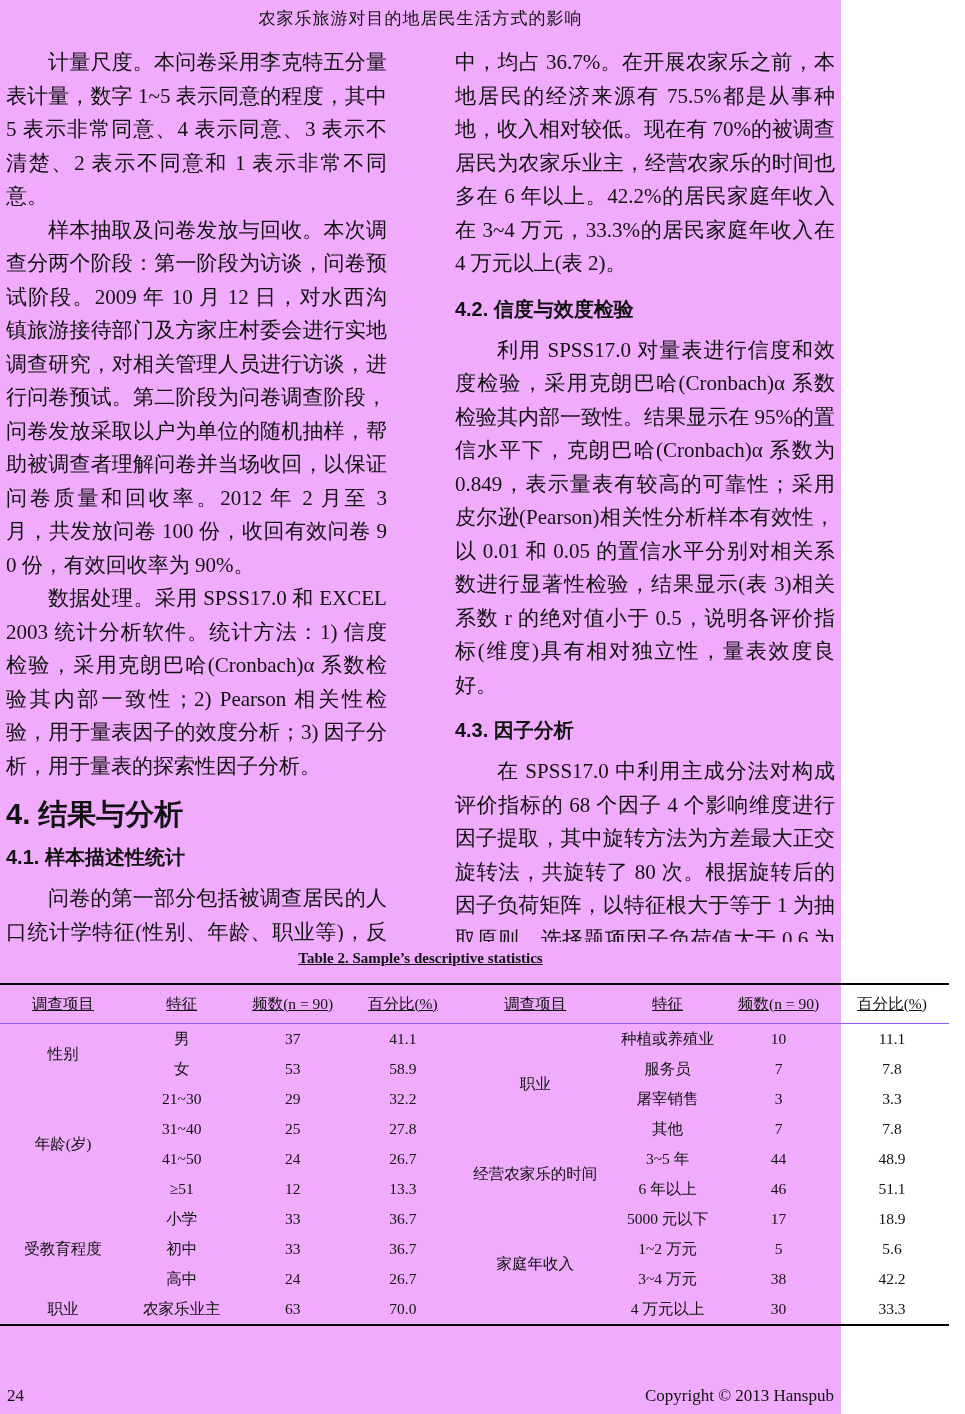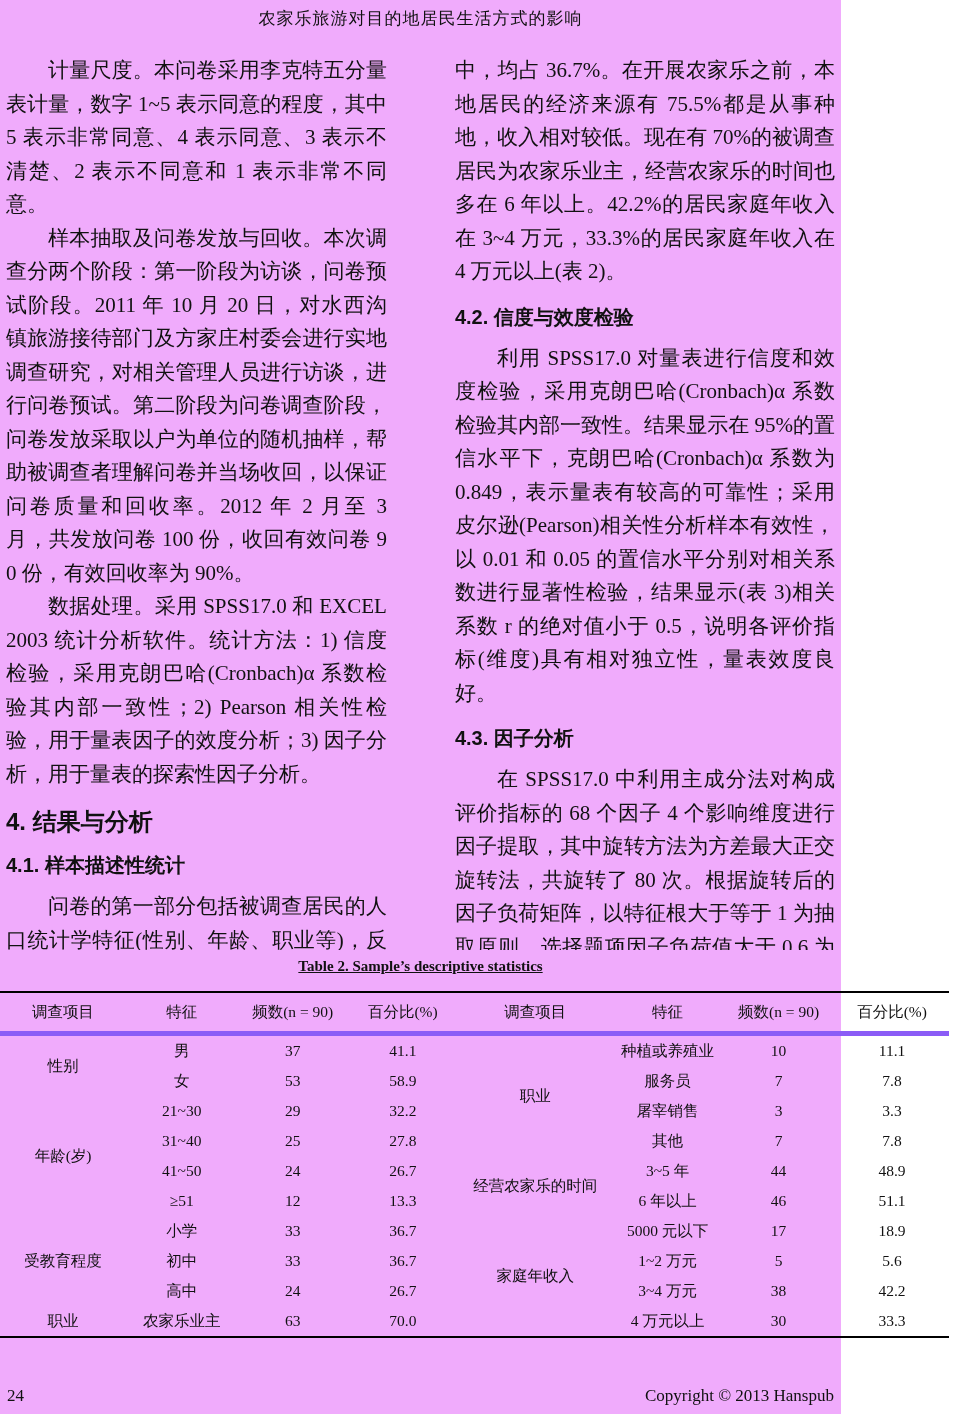--- a/index.html
+++ b/index.html
@@ -14,37 +14,37 @@
   .doc-title{
     text-align:center;
     font-size:17px;
     padding-top:7px;
     letter-spacing:1px;
   }
   .columns{
     display:flex;
     gap:68px;
     padding:0 6px;
-    margin-top:24px;
+    margin-top:16px;
     height:896px;
     overflow:hidden;
   }
   .col{width:458px;}
   .col-right{width:457px;}
   p.body-par{
     margin:0;
     font-size:21px;
     line-height:33.5px;
     text-align:justify;
     word-break:break-all;
   }
   p.indent{text-indent:2em;}
   h2.sec{
     font-family:"Liberation Sans","DejaVu Sans",sans-serif;
-    font-size:24px;
+    font-size:29px;
     font-weight:bold;
     margin:16px 0 11px 0;
     line-height:30px;
   }
   h3.subsec{
     font-family:"Liberation Sans","DejaVu Sans",sans-serif;
     font-size:20px;
     font-weight:bold;
     margin:14px 0 11px 0;
     line-height:28px;
@@ -79,22 +79,23 @@
   table.stats col:nth-child(3){width:11.7%;}
   table.stats col:nth-child(4){width:11.5%;}
   table.stats col:nth-child(5){width:16.4%;}
   table.stats col:nth-child(6){width:11.5%;}
   table.stats col:nth-child(7){width:11.9%;}
   table.stats col:nth-child(8){width:12.0%;}
   table.stats th{
     font-weight:normal;
     text-align:center;
     height:38px;
-    border-bottom:5px solid #8b5cf6;
+    border-bottom:1px solid #8b5cf6;
     padding:0 2px;
+    text-decoration:underline;
   }
   table.stats td{
     text-align:center;
     height:30px;
     padding:0 2px;
     vertical-align:middle;
   }
   .footer{
     position:absolute;
     left:0;right:0;
@@ -108,21 +109,21 @@
 </head>
 <body>
 
 <div class="page">
 
   <div class="doc-title">农家乐旅游对目的地居民生活方式的影响</div>
 
   <div class="columns">
     <div class="col">
       <p class="body-par indent">计量尺度。本问卷采用李克特五分量表计量，数字 1~5 表示同意的程度，其中 5 表示非常同意、4 表示同意、3 表示不清楚、2 表示不同意和 1 表示非常不同意。</p>
-      <p class="body-par indent">样本抽取及问卷发放与回收。本次调查分两个阶段：第一阶段为访谈，问卷预试阶段。2011 年 10 月 20 日，对水西沟镇旅游接待部门及方家庄村委会进行实地调查研究，对相关管理人员进行访谈，进行问卷预试。第二阶段为问卷调查阶段，问卷发放采取以户为单位的随机抽样，帮助被调查者理解问卷并当场收回，以保证问卷质量和回收率。2012 年 2 月至 3 月，共发放问卷 100 份，收回有效问卷 90 份，有效回收率为 90%。</p>
+      <p class="body-par indent">样本抽取及问卷发放与回收。本次调查分两个阶段：第一阶段为访谈，问卷预试阶段。2009 年 10 月 12 日，对水西沟镇旅游接待部门及方家庄村委会进行实地调查研究，对相关管理人员进行访谈，进行问卷预试。第二阶段为问卷调查阶段，问卷发放采取以户为单位的随机抽样，帮助被调查者理解问卷并当场收回，以保证问卷质量和回收率。2012 年 2 月至 3 月，共发放问卷 100 份，收回有效问卷 90 份，有效回收率为 90%。</p>
       <p class="body-par indent">数据处理。采用 SPSS17.0 和 EXCEL2003 统计分析软件。统计方法：1) 信度检验，采用克朗巴哈(Cronbach)α 系数检验其内部一致性；2) Pearson 相关性检验，用于量表因子的效度分析；3) 因子分析，用于量表的探索性因子分析。</p>
       <h2 class="sec">4. 结果与分析</h2>
       <h3 class="subsec">4.1. 样本描述性统计</h3>
       <p class="body-par indent">问卷的第一部分包括被调查居民的人口统计学特征(性别、年龄、职业等)，反映当地居民的基本情况。被调查居民中性别比例女性(58.9%)高于男性(41.1%)。民族均为回族。居住情况多为世居本地，年龄结构方面以 21~30 岁的年龄段人数比重最大，占到居民总量的 32.2%。受教育程度主要集中在小学和初</p>
     </div>
     <div class="col col-right">
       <p class="body-par">中，均占 36.7%。在开展农家乐之前，本地居民的经济来源有 75.5%都是从事种地，收入相对较低。现在有 70%的被调查居民为农家乐业主，经营农家乐的时间也多在 6 年以上。42.2%的居民家庭年收入在 3~4 万元，33.3%的居民家庭年收入在 4 万元以上(表 2)。</p>
       <h3 class="subsec">4.2. 信度与效度检验</h3>
       <p class="body-par indent">利用 SPSS17.0 对量表进行信度和效度检验，采用克朗巴哈(Cronbach)α 系数检验其内部一致性。结果显示在 95%的置信水平下，克朗巴哈(Cronbach)α 系数为 0.849，表示量表有较高的可靠性；采用皮尔逊(Pearson)相关性分析样本有效性，以 0.01 和 0.05 的置信水平分别对相关系数进行显著性检验，结果显示(表 3)相关系数 r 的绝对值小于 0.5，说明各评价指标(维度)具有相对独立性，量表效度良好。</p>
       <h3 class="subsec">4.3. 因子分析</h3>

